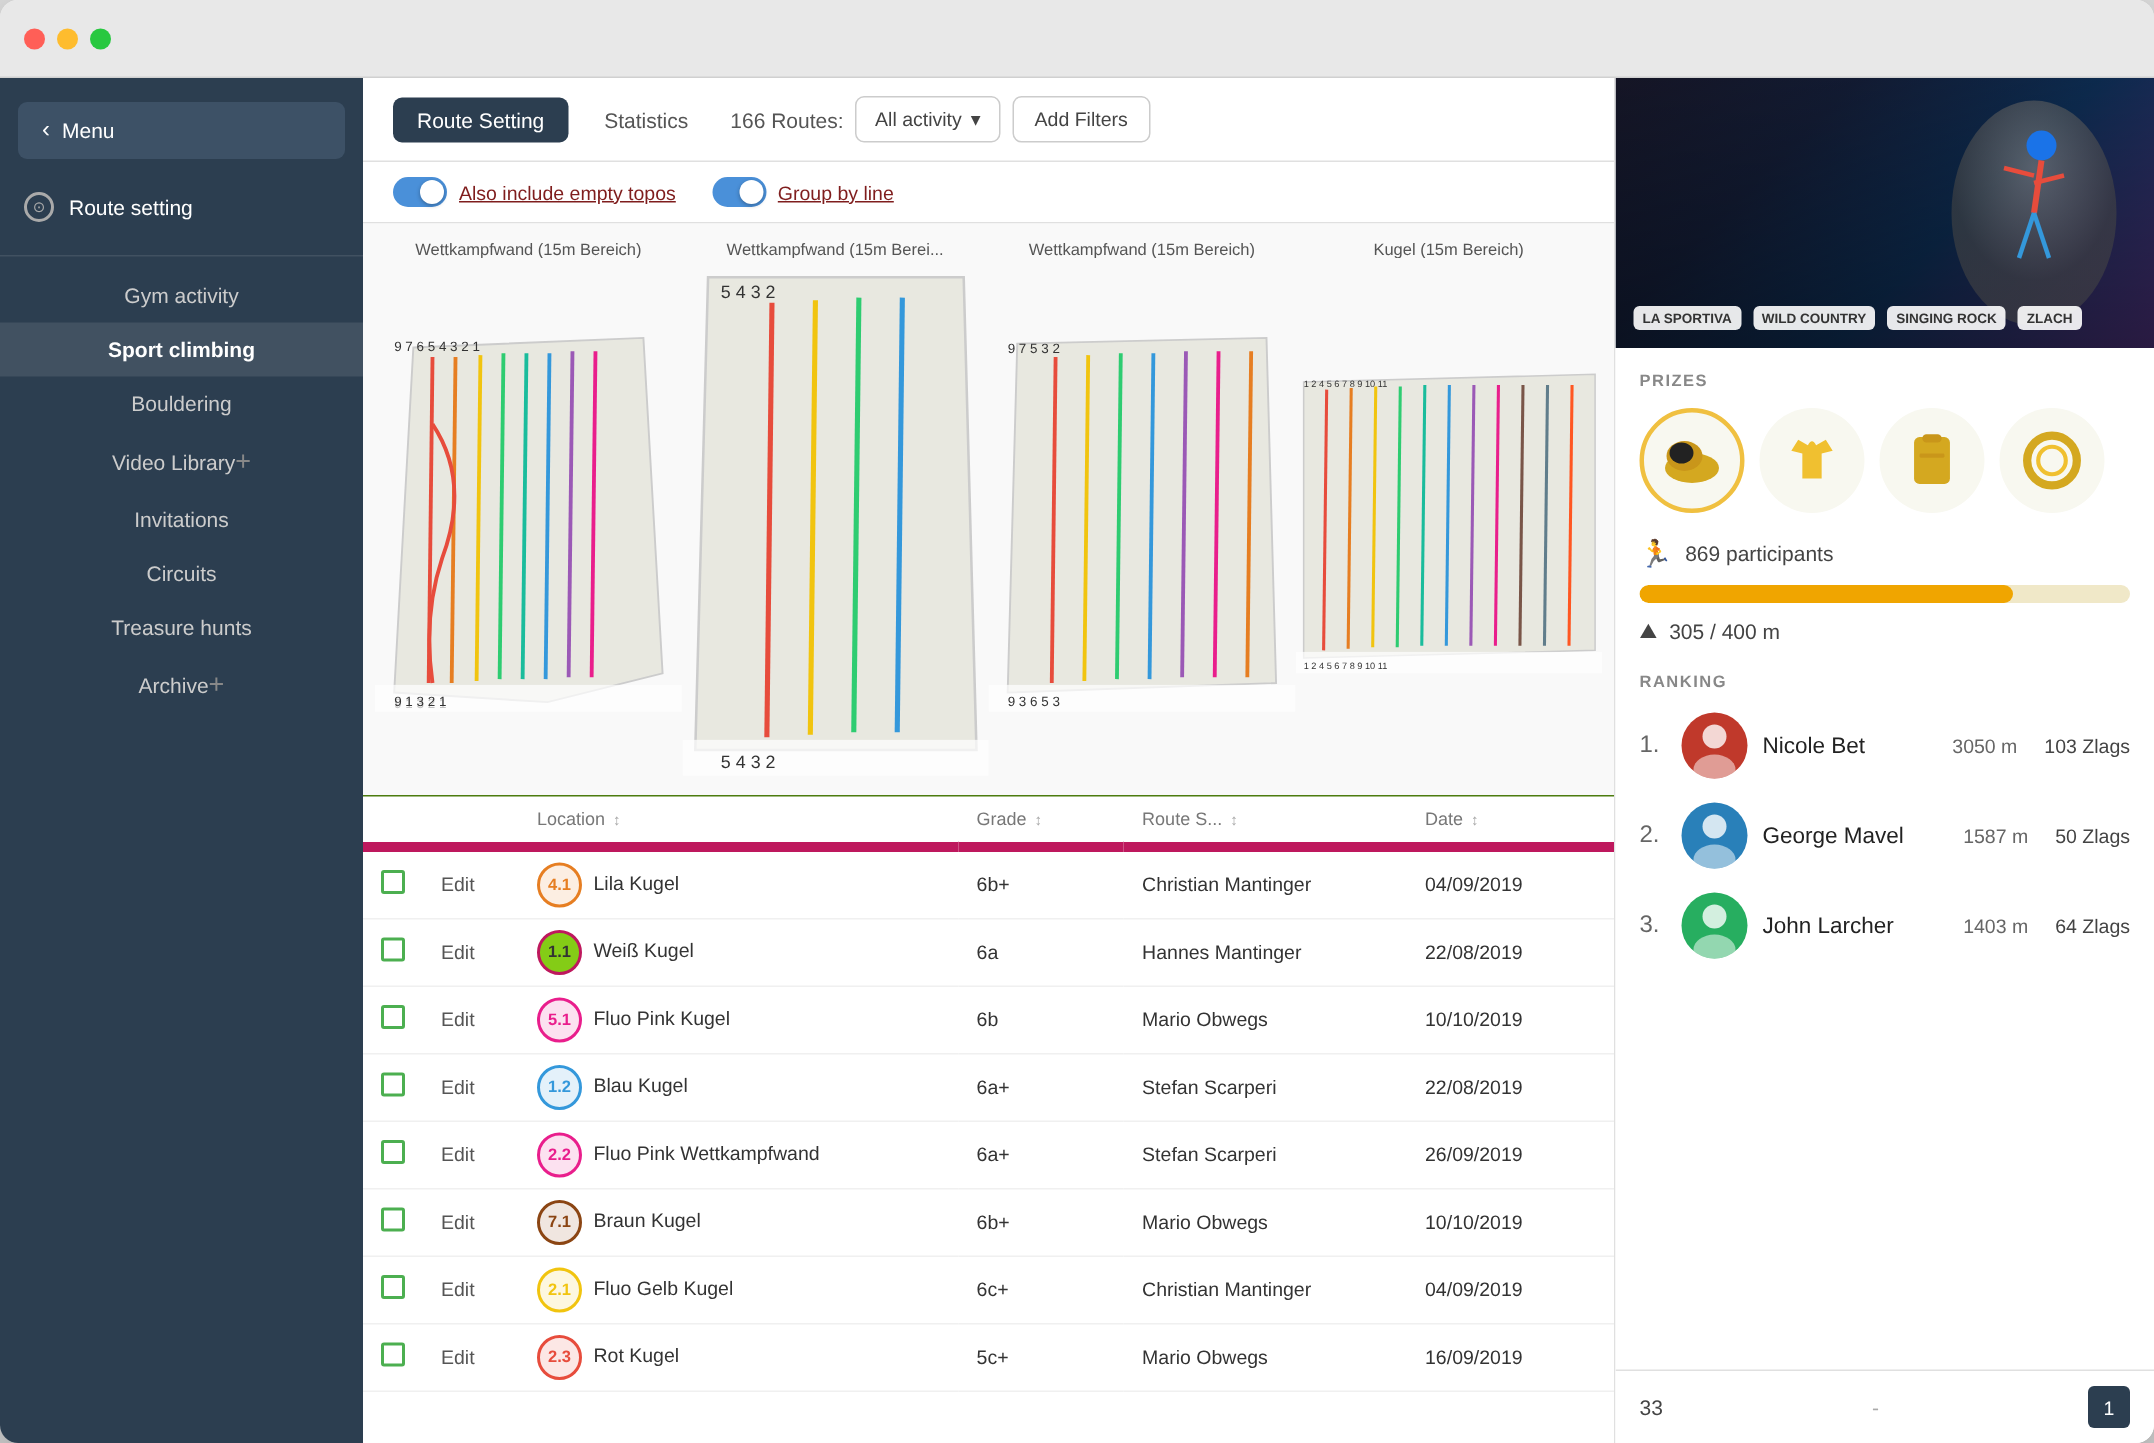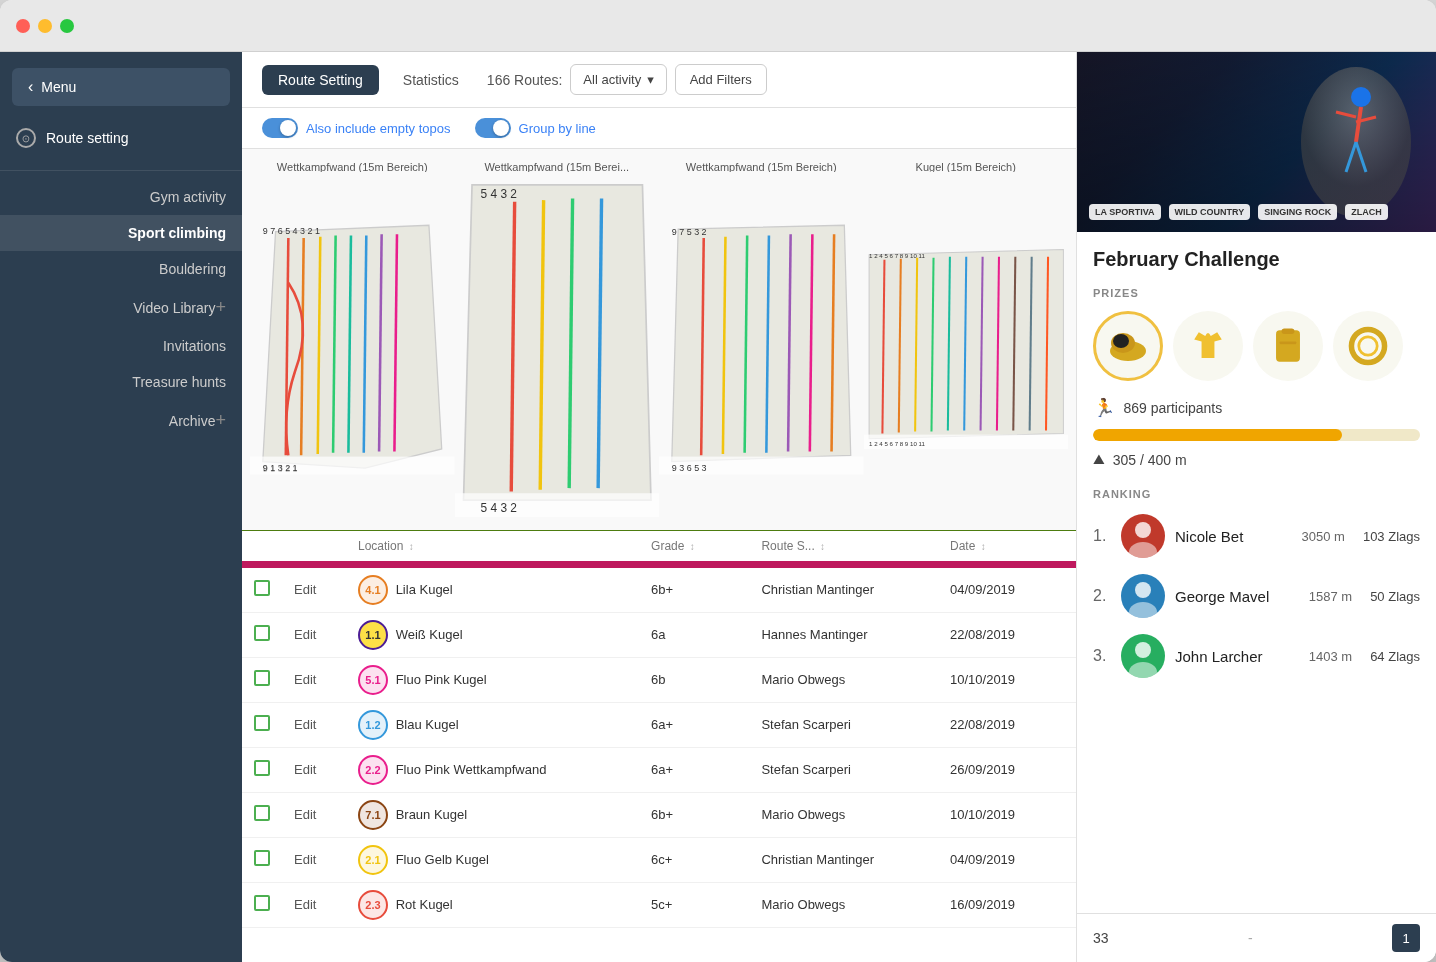--- a/index.html
+++ b/index.html
@@ -97,21 +97,21 @@
 
     .sidebar-divider {
       height: 1px;
       background: rgba(255,255,255,0.1);
       margin: 8px 0;
     }
 
     .sidebar-item {
       display: flex;
       align-items: center;
-      justify-content: flex-end;
+      justify-content: center;
       padding: 10px 16px;
       color: #ccc;
       font-size: 14px;
       cursor: pointer;
       transition: background 0.15s;
     }
     .sidebar-item.active { background: rgba(255,255,255,0.1); color: #fff; font-weight: bold; }
 
     .sidebar-item-left {
       display: flex;
@@ -222,21 +222,22 @@
       border-radius: 50%;
       background: #fff;
       position: absolute;
       top: 2px;
       left: 18px;
       box-shadow: 0 1px 3px rgba(0,0,0,0.3);
     }
 
     .toggle-label {
       font-size: 13px;
-      color: #3b82f6;
+      color: #7f1d1d;
+      text-decoration: underline;
     }
 
     .topos-area {
       display: flex;
       gap: 0;
       padding: 12px 8px;
       border-bottom: 1px solid #4d7c0f;
       background: #f9f9f9;
       flex-shrink: 0;
       overflow: hidden;
@@ -593,20 +594,23 @@
         <span>Bouldering</span>
       </div>
       <div class="sidebar-item">
         <div class="sidebar-item-left">
           <span>Video Library</span>
         </div>
         <span class="sidebar-plus">+</span>
       </div>
       <div class="sidebar-item">
         <span>Invitations</span>
+      </div>
+      <div class="sidebar-item">
+        <span>Circuits</span>
       </div>
       <div class="sidebar-item">
         <span>Treasure hunts</span>
       </div>
       <div class="sidebar-item">
         <div class="sidebar-item-left">
           <span>Archive</span>
         </div>
         <span class="sidebar-plus">+</span>
       </div>
@@ -763,21 +767,21 @@
     </td>
   </tr>
               <tr>
     <td class="checkbox-cell">
       <div class="route-checkbox"></div>
     </td>
     <td>
       <button class="edit-btn">Edit</button>
     </td>
     <td>
-      <span class="route-badge" style="border: 2px solid #4c1d95; color: #333; background: #fde047">1.1</span>
+      <span class="route-badge" style="border: 2px solid #be185d; color: #333; background: #84cc16">1.1</span>
       <span>Weiß Kugel</span>
     </td>
     <td>
       <span>6a</span>
     </td>
     <td>
       <span>Hannes Mantinger</span>
     </td>
     <td>
       <span>22/08/2019</span>
@@ -936,21 +940,20 @@
         </svg>
         <div class="hero-logos">
           <div class="hero-logo">LA SPORTIVA</div>
           <div class="hero-logo">WILD COUNTRY</div>
           <div class="hero-logo">SINGING ROCK</div>
           <div class="hero-logo">ZLACH</div>
         </div>
       </div>
 
       <div class="challenge-body">
-        <div class="challenge-title">February Challenge</div>
 
         <div class="prizes-section-title">PRIZES</div>
 
         <div class="prizes-row">
           <div class="prize-circle active" style="background:#f8f8f0;">
             <svg viewBox="0 0 50 50" width="50" height="50">
               <ellipse cx="25" cy="30" rx="18" ry="10" fill="#d4a820"></ellipse>
               <ellipse cx="20" cy="22" rx="12" ry="10" fill="#c9961a"></ellipse>
               <ellipse cx="18" cy="20" rx="8" ry="7" fill="#222"></ellipse>
             </svg>

